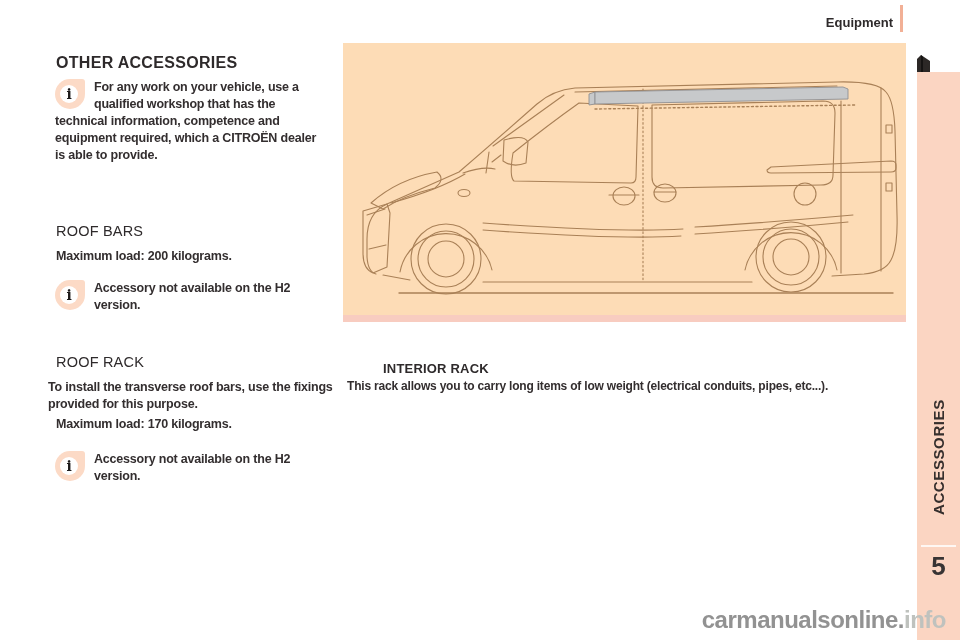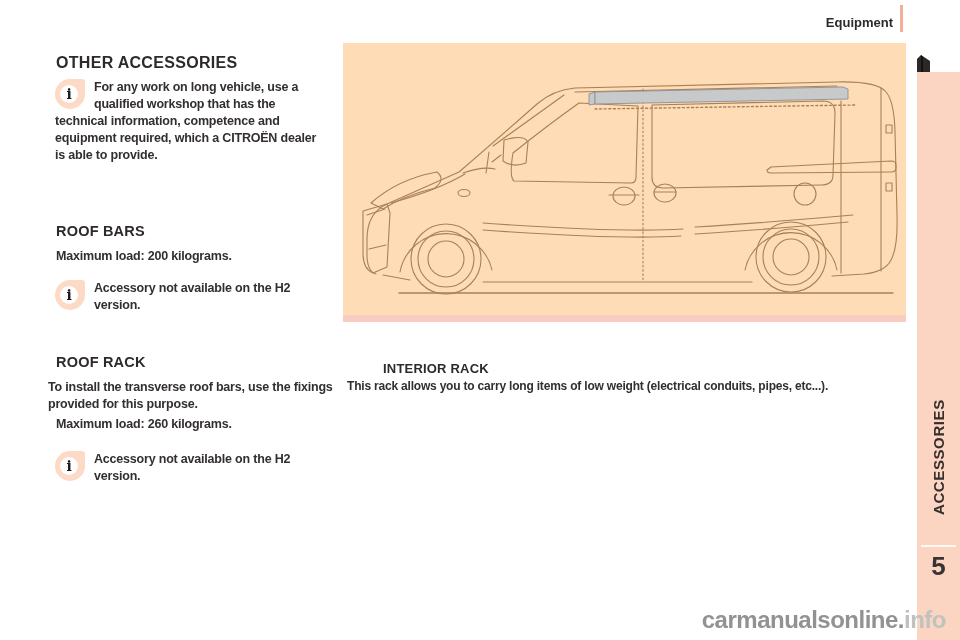--- a/index.html
+++ b/index.html
@@ -1,21 +1,21 @@
 <!DOCTYPE html>
 <html><head>
 <meta charset="utf-8">
 <style>
   html,body{margin:0;padding:0;}
   body{width:960px;height:640px;background:#ffffff;font-family:"Liberation Sans",sans-serif;color:#2e2a2b;position:relative;overflow:hidden;}
   .page{position:absolute;inset:0;width:960px;height:460px;border-radius:13px;}
 
   
   .h-main{position:absolute;font-weight:bold;font-size:16px;letter-spacing:.3px;color:#2e2a2b;}
-  .h-sub{position:absolute;font-weight:bold;font-size:14.5px;letter-spacing:.2px;color:#2e2a2b;text-align:right;}
+  .h-sub{position:absolute;font-weight:normal;font-size:14.5px;letter-spacing:.2px;color:#2e2a2b;text-align:right;}
   .h-small{position:absolute;font-weight:bold;font-size:13px;letter-spacing:.2px;color:#2e2a2b;}
 
   
   .body-txt{position:absolute;font-size:12.5px;font-weight:bold;line-height:17px;letter-spacing:-.2px;color:#332e2f;}
 
   
   .note{position:absolute;font-size:12.5px;font-weight:bold;line-height:17px;letter-spacing:-.2px;color:#332e2f;}
   .info-icon{float:left;width:30px;height:30px;margin:0 9px 3px 0;background:#fcdac6;border-radius:15px 3px 15px 15px;position:relative;}
   .info-icon .dot{position:absolute;left:5px;top:6px;width:18px;height:18px;background:#ffffff;border-radius:50%;text-align:center;font-family:"DejaVu Serif",serif;font-weight:bold;font-size:14px;line-height:18px;color:#1d1a1a;}
 
@@ -59,36 +59,36 @@
     <div class="chapter-sep"></div>
     <div class="chapter-num">5</div>
   </div>
 
   <div class="h-main" style="left:56px;top:41px;margin-top:13px;">OTHER ACCESSORIES</div>
 
   <div class="note" style="left:55px;top:79px;width:262px;">
     <span class="info-icon">
         <span class="dot">i</span>
       </span>
-    <span>For any work on long vehicle, use a qualified workshop that has the technical information, competence and equipment required, which a CITROËN dealer is able to provide.</span>
+    <span>For any work on your vehicle, use a qualified workshop that has the technical information, competence and equipment required, which a CITROËN dealer is able to provide.</span>
   </div>
 
   <div class="h-sub" style="left:56px;top:223px;">ROOF BARS</div>
   <div class="body-txt" style="left:56px;top:248px;width:280px;">Maximum load: 200 kilograms.</div>
 
   <div class="note" style="left:55px;top:280px;width:262px;">
     <span class="info-icon">
         <span class="dot">i</span>
       </span>
     <span>Accessory not available on the H2 version.</span>
   </div>
 
   <div class="h-sub" style="left:56px;top:354px;">ROOF RACK</div>
   <div class="body-txt" style="left:48px;top:379px;width:302px;">To install the transverse roof bars, use the fixings provided for this purpose.</div>
-  <div class="body-txt" style="left:56px;top:416px;width:280px;">Maximum load: 260 kilograms.</div>
+  <div class="body-txt" style="left:56px;top:416px;width:280px;">Maximum load: 170 kilograms.</div>
 
   <div class="note" style="left:55px;top:451px;width:262px;">
     <span class="info-icon">
         <span class="dot">i</span>
       </span>
     <span>Accessory not available on the H2 version.</span>
   </div>
 
   <div class="illus">
     <svg width="563" height="272" viewBox="0 0 563 272">

